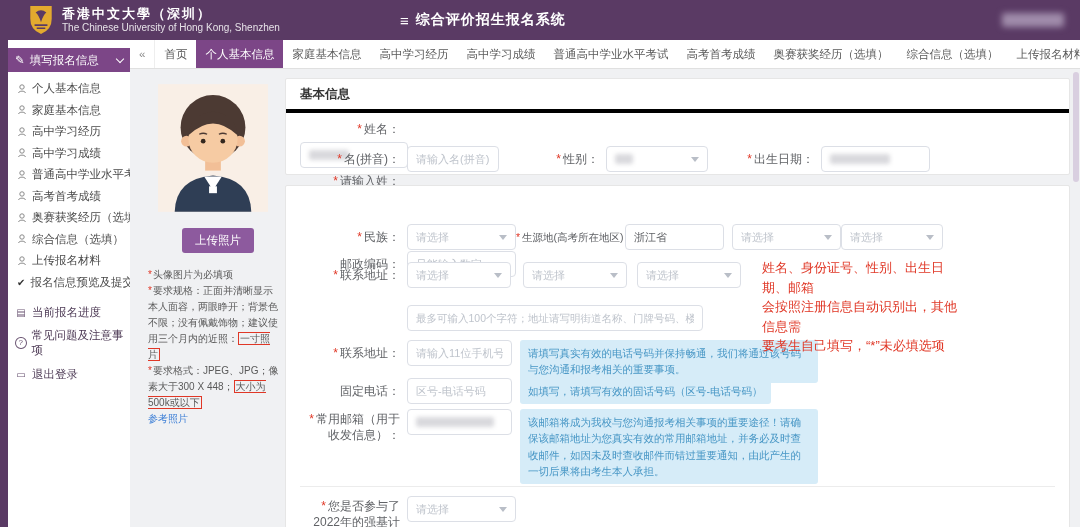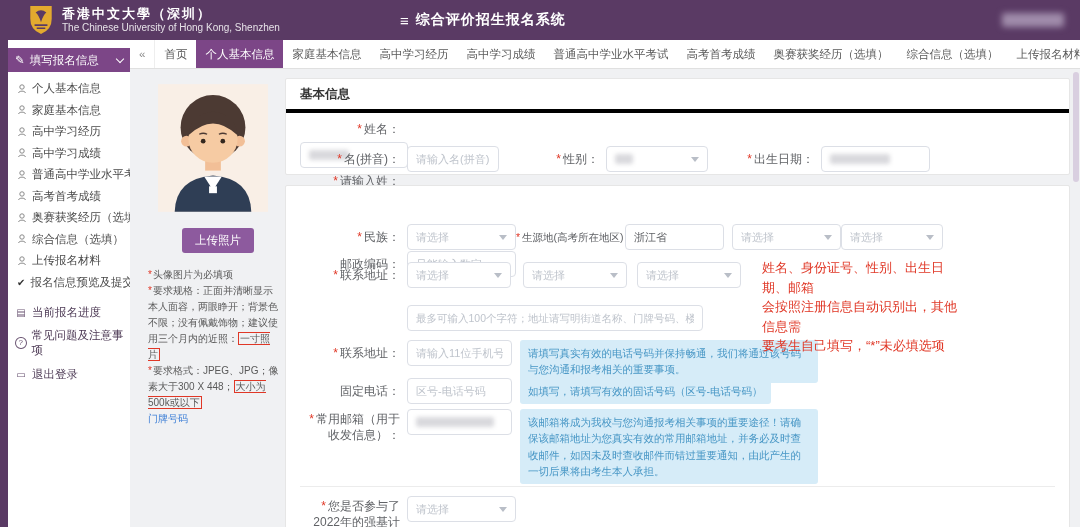--- a/index.html
+++ b/index.html
@@ -219,21 +219,21 @@
           <path d="M62 51 Q66 49 70 51" stroke="#4c3a33" stroke-width="1.4" fill="none"></path>
           <path d="M17 130 Q18 96 56 93 Q94 96 95 130 Z" fill="#2f3e55"></path>
           <path d="M47 94 L56 108 L65 94 Z" fill="#ffffff"></path>
           <rect x="52" y="104" width="8" height="7" fill="#ffffff"></rect>
         </svg>
         <button class="upload-btn">上传照片</button>
         <div class="photo-notes">
           <div><span class="req-star">*</span><span>头像图片为必填项</span></div>
           <div><span class="req-star">*</span><span>要求规格：正面并清晰显示本人面容，两眼睁开；背景色不限；没有佩戴饰物；建议使用三个月内的近照：</span><span class="red-box">一寸照片</span></div>
           <div><span class="req-star">*</span><span>要求格式：JPEG、JPG；像素大于300 X 448；</span><span class="red-box">大小为500k或以下</span></div>
-          <div><span class="ref-link">门牌号码</span></div>
+          <div><span class="ref-link">参考照片</span></div>
         </div>
       </div>
 
       <div class="panel panel-basic">
         <div class="panel-h">基本信息</div>
         <div class="row" style="top:37px;flex-direction:column;">
           <div class="flabel req">姓名：</div>
           <div class="ctl" style="width:90px;">
               <span class="blurval" style="width:40px;"></span>
             </div>

